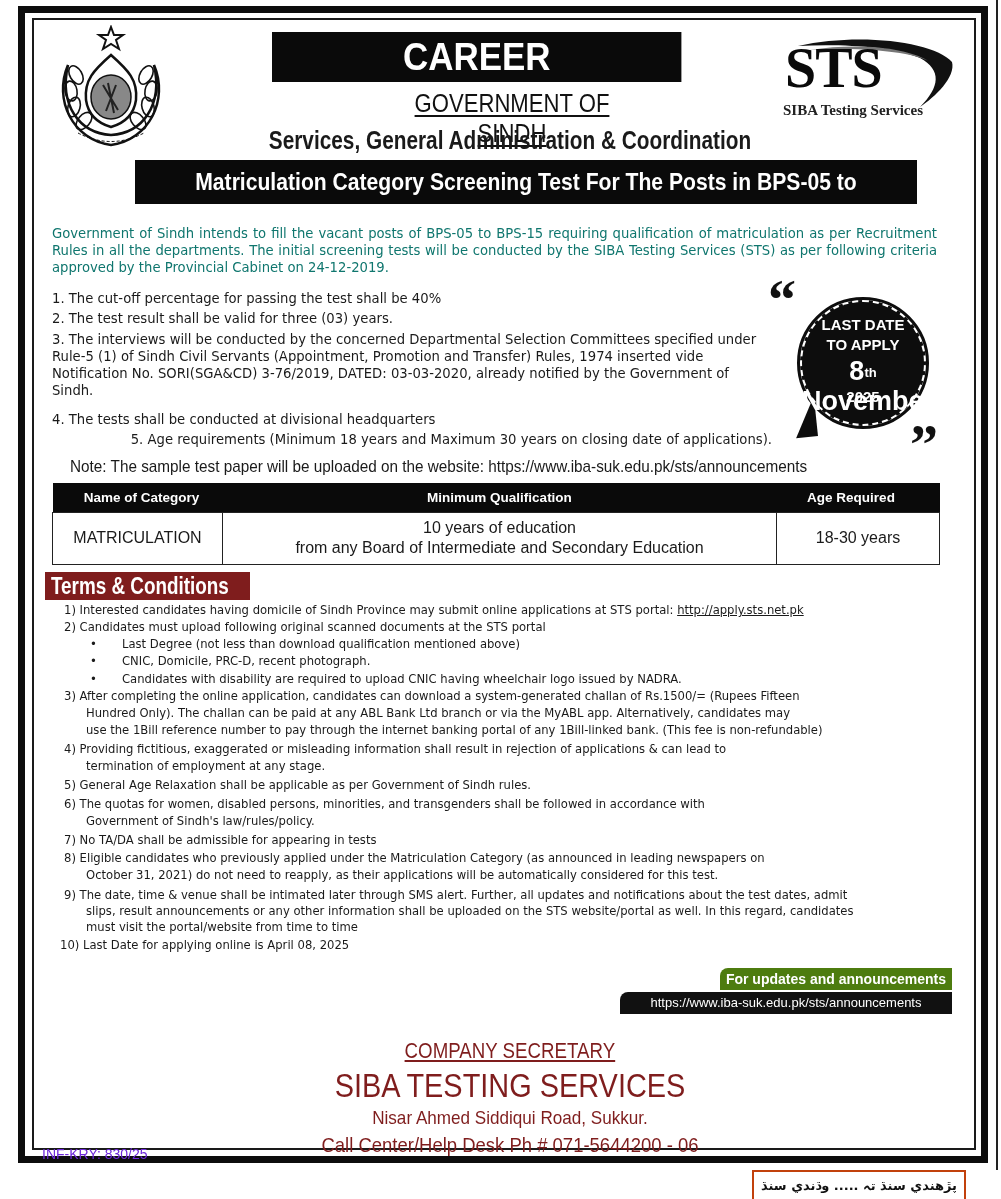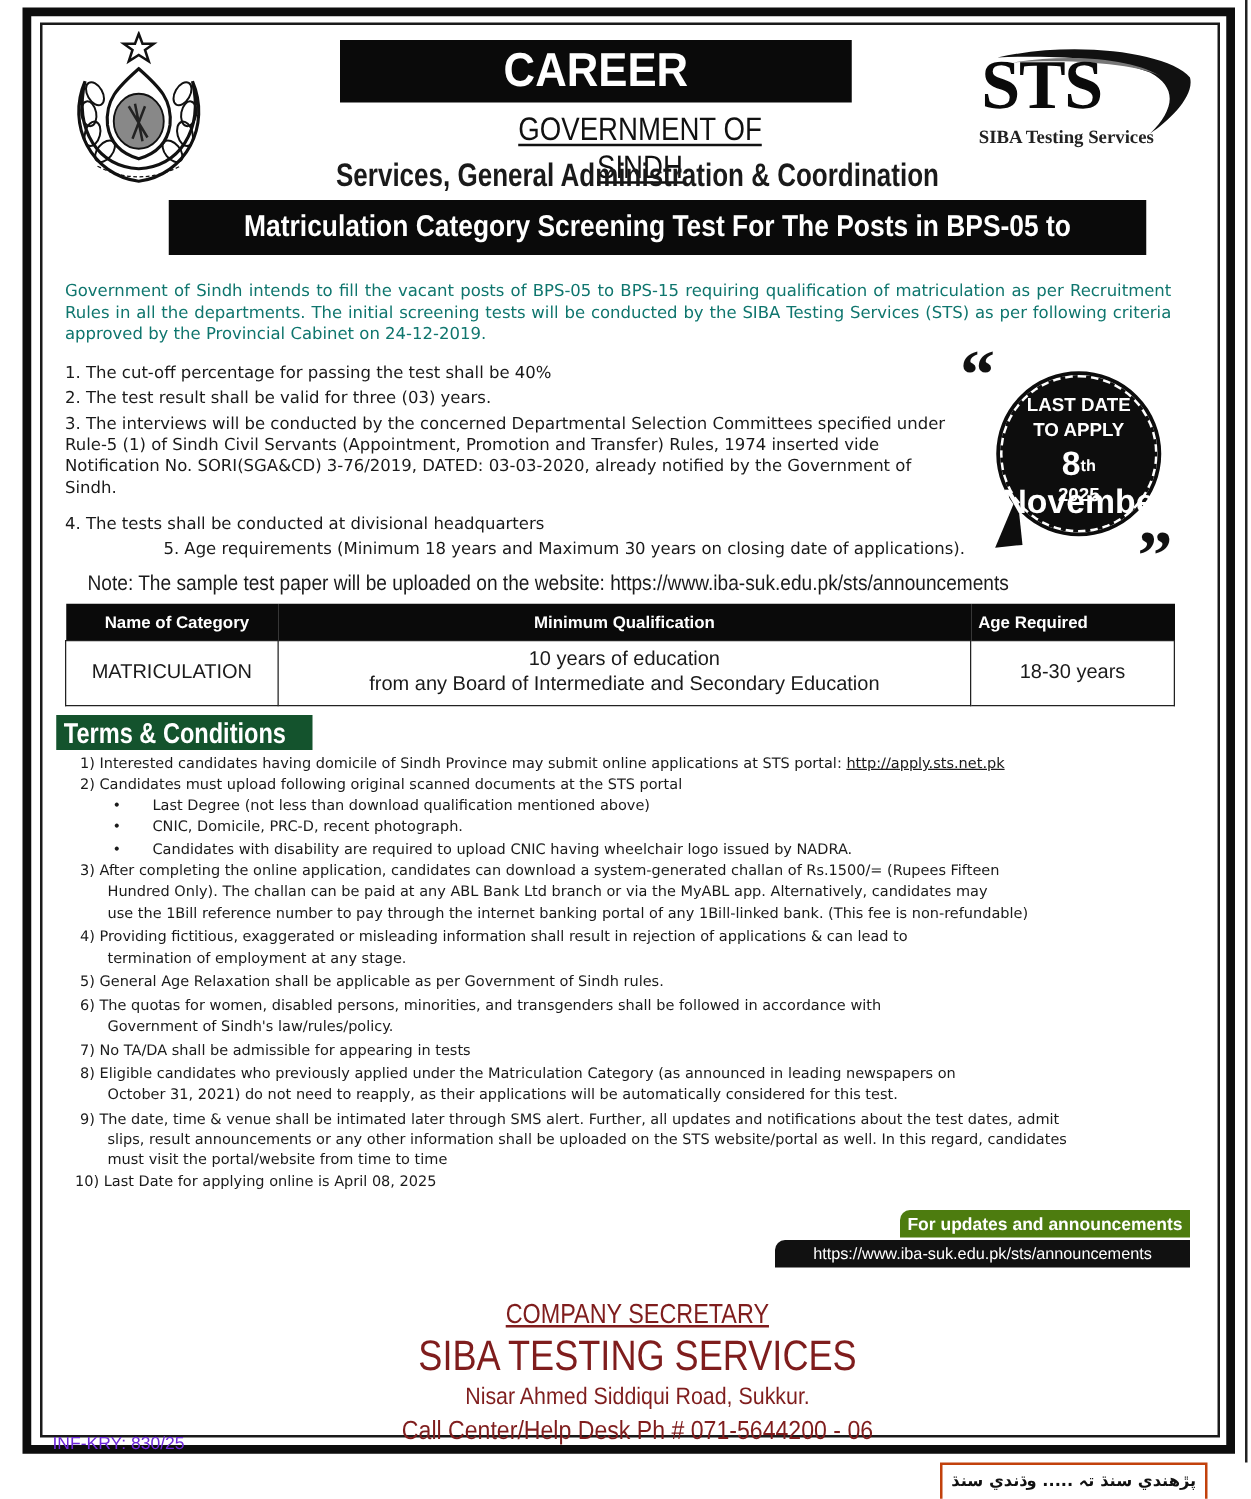--- a/index.html
+++ b/index.html
@@ -103,21 +103,21 @@
     }
     .qual-table td {
       border: 1.5px solid #222; font-family: "Liberation Sans", sans-serif;
       font-size: 16px; text-align: center; height: 52px; color:#1a1a1a; line-height: 20px;
     }
     .qual-table .td-cat { width: 170px; }
     .qual-table .td-age { width: 163px; }
 
     .tc-bar {
       position: absolute; left: 45px; top: 572px; width: 205px; height: 28px;
-      background: #14532d; color: #fff; font-family: "Liberation Sans", sans-serif;
+      background: #7f1d1d; color: #fff; font-family: "Liberation Sans", sans-serif;
       font-weight: bold; font-size: 23px; line-height: 28px; padding-left: 6px; white-space: nowrap;
     }
     .tc-bar span { display:inline-block; transform: scaleX(0.82); transform-origin: left center; }
 
     .terms { position: absolute; left: 64px; top: 603px; width: 880px; font-size: 11.6px; line-height: 15.5px; color: #1a1a1a; }
     .terms .t { position: absolute; left: 0; white-space: nowrap; }
     .terms .ti { position: absolute; left: 22px; white-space: nowrap; }
     .terms .bul { position: absolute; left: 26px; white-space: nowrap; }
     .terms .bul .dot { display:inline-block; width: 32px; }
     .terms a { color: #1a1a1a; text-decoration: underline; }
@@ -203,21 +203,21 @@
 </div>
 <div class="quote-close">”</div>
 
 <div class="note">Note: The sample test paper will be uploaded on the website: https://www.iba-suk.edu.pk/sts/announcements</div>
 
 <table class="qual-table">
   <thead>
     <tr>
       <th style="text-align:center;padding-left:14px;">Name of Category</th>
       <th>Minimum Qualification</th>
-      <th style="text-align:left;padding-right:20px;">Age Required</th>
+      <th style="text-align:center;padding-right:20px;">Age Required</th>
     </tr>
   </thead>
   <tbody>
     <tr>
       <td class="td-cat">MATRICULATION</td>
       <td>
         <div>10 years of education</div>
         <div>from any Board of Intermediate and Secondary Education</div>
       </td>
       <td class="td-age">18-30 years</td>

